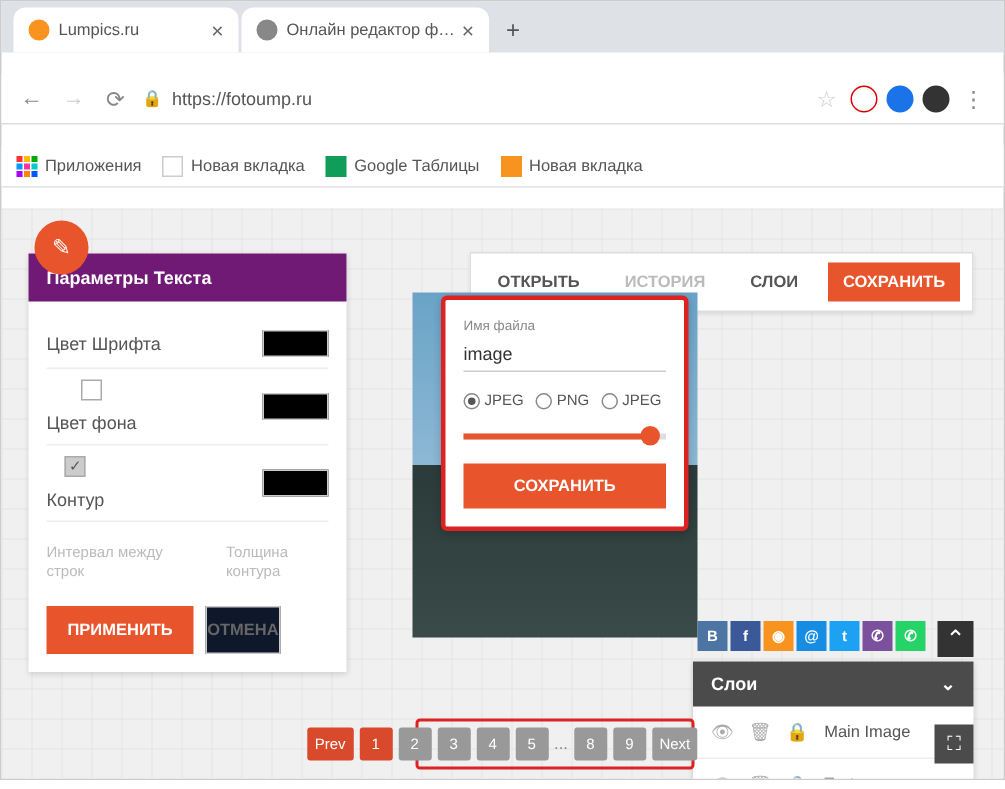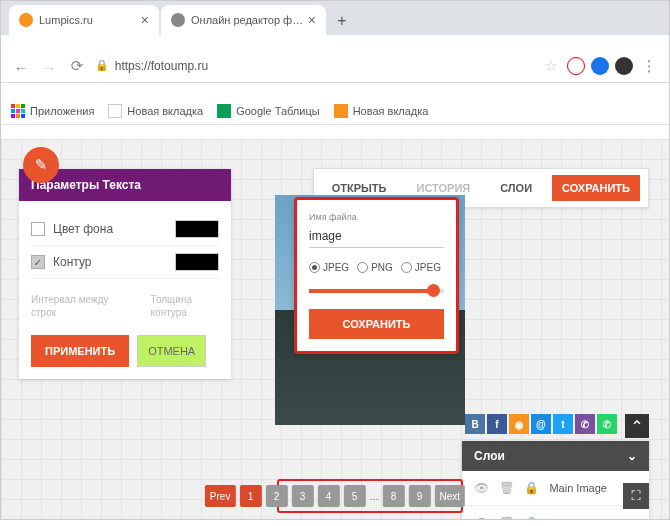--- a/index.html
+++ b/index.html
@@ -36,29 +36,29 @@
 
 .page { flex: 1; background: linear-gradient(#e3e3e3 1px, transparent 1px) 0 0/20px 20px, linear-gradient(90deg,#e3e3e3 1px, transparent 1px) 0 0/20px 20px, #f0f0f0; position: relative; overflow: hidden; }
 .fab { position: absolute; top: 8px; left: 22px; width: 36px; height: 36px; background: #e8542c; border-radius: 50%; z-index: 5; display:flex; align-items:center; justify-content:center; color:#fff; font-size:15px; }
 
 
 .left-panel { position: absolute; left: 18px; top: 30px; width: 212px; background: #fff; box-shadow: 0 1px 4px rgba(0,0,0,.15); }
 .panel-head { background: #701a75; color: #fff; font-size: 12px; font-weight: bold; padding: 9px 12px; }
 .panel-body { padding: 12px; font-size: 12px; color: #555; }
 .opt-row { display: flex; align-items: center; justify-content: space-between; padding: 7px 0; border-bottom: 1px solid #eee; }
 .opt-row:last-of-type { border-bottom: none; }
-.opt-left { display: flex; align-items: center; gap: 8px; }
+.opt-left { display: flex; align-items: center; gap: 8px; flex-direction: column; }
 .swatch { width: 44px; height: 18px; border: 1px solid #ccc; background: #000; }
 .chk { width: 14px; height: 14px; border: 1px solid #aaa; display:flex; align-items:center; justify-content:center; font-size:10px; background:#fff; }
 .chk.on { background:#ccc; }
 .disabled-row { display:flex; gap:30px; margin:14px 0 16px; }
 .disabled-col { font-size:10px; color:#bbb; line-height:1.3; }
 .btn-row { display:flex; gap:8px; }
 .btn-orange { background:#e8542c; color:#fff; border:none; padding:4px 14px; font-size:11px; font-weight:bold; }
-.btn-white { background:#bef264; color:#666; border:1px solid #ccc; padding:9px 10px; font-size:11px; font-weight:normal; }
+.btn-white { background:#0f172a; color:#666; border:1px solid #ccc; padding:9px 0; font-size:11px; font-weight:bold; }
 
 
 .top-actions { position:absolute; top:14px; right:20px; display:flex; gap:10px; background:#fff; padding:6px 8px; border:1px solid #ddd; box-shadow:0 1px 3px rgba(0,0,0,.1); align-items:center;margin-top:15px; }
 .ta-btn { font-size:11px; font-weight:bold; padding:7px 10px; border:none; background:transparent; color:#555; }
 .ta-btn.disabled { color:#bbb; }
 .ta-btn.save { background:#e8542c; color:#fff; }
 
 
 .canvas-img { position:absolute; left:274px; top:56px; width:190px; height:230px; background:linear-gradient(#6aa3c7 0%, #8cb8d4 50%, #2b3b3a 50%, #3a4a48 100%); }
 
@@ -169,20 +169,24 @@
     <div class="top-actions">
       <button class="ta-btn">ОТКРЫТЬ</button>
       <button class="ta-btn disabled">ИСТОРИЯ</button>
       <button class="ta-btn">СЛОИ</button>
       <button class="ta-btn save">СОХРАНИТЬ</button>
     </div>
 
     <div class="left-panel">
       <div class="panel-head">Параметры Текста</div>
       <div class="panel-body">
+        <div class="opt-row">
+          <span>Цвет Шрифта</span>
+          <span class="swatch"></span>
+        </div>
         <div class="opt-row">
           <span class="opt-left">
             <span class="chk"></span>
             <span>Цвет фона</span>
           </span>
           <span class="swatch"></span>
         </div>
         <div class="opt-row">
           <span class="opt-left">
             <span class="chk on">✓</span>

